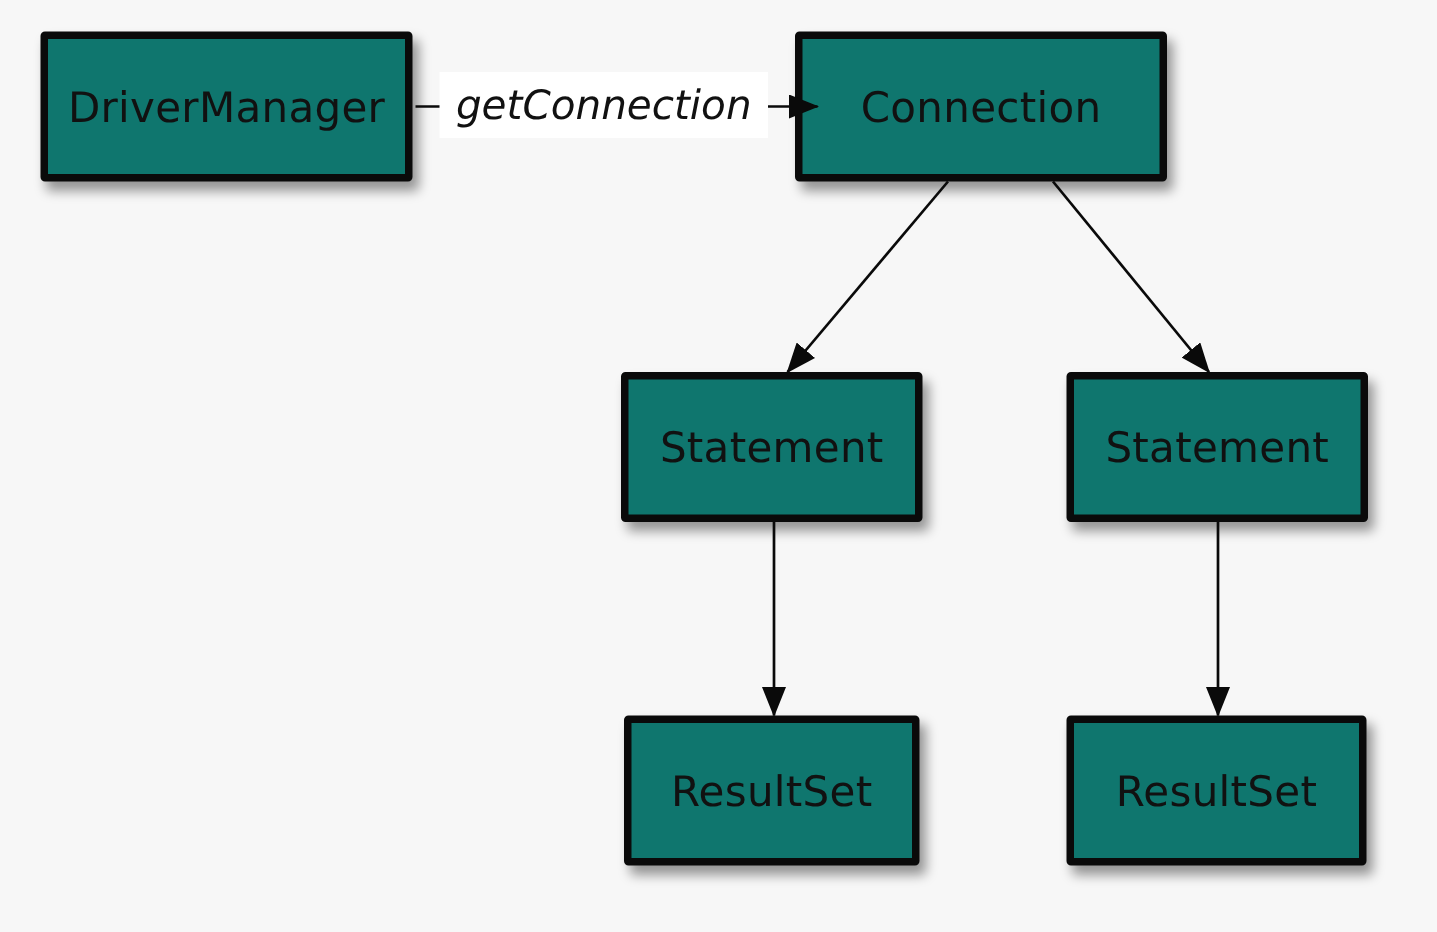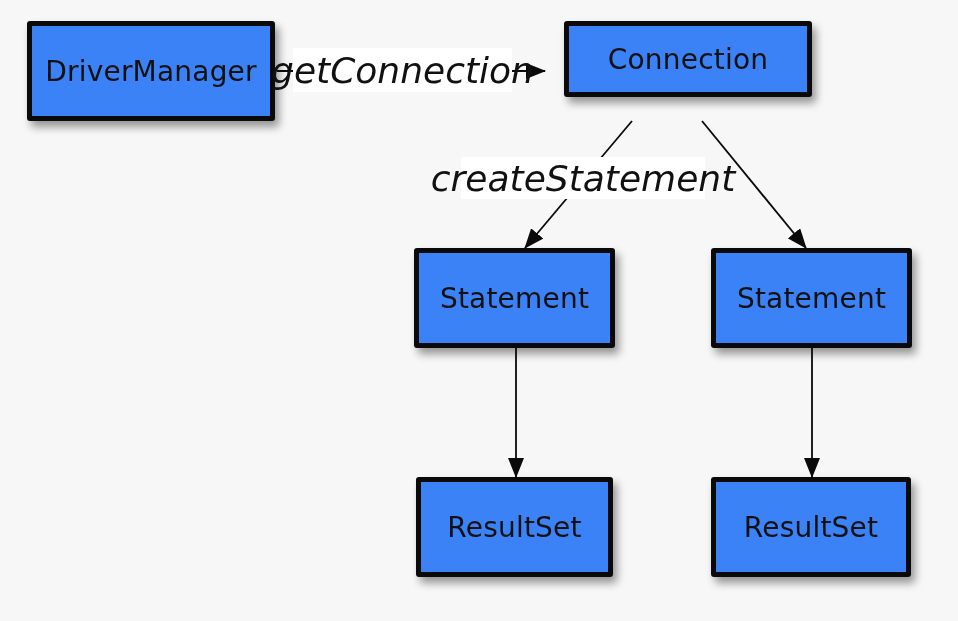--- a/index.html
+++ b/index.html
@@ -15,34 +15,34 @@
     font-family: "DejaVu Sans", "Liberation Sans", sans-serif;
   }
   .stage {
     position: absolute;
     left: 0; top: 0;
     width: 958px; height: 621px;
   }
   .node {
     position: absolute;
     box-sizing: border-box;
-    background: #3b82f6;
+    background: #0f766e;
     border: 5px solid #0a0a0a;
     border-radius: 3px;
     box-shadow: 4px 6px 8px rgba(0,0,0,0.40);
     display: flex;
     align-items: center;
     justify-content: center;
     font-size: 28px;
     color: #111111;
     letter-spacing: 0.2px;
     z-index: 1;
   }
   .node-drivermanager { left: 27px;  top: 21px;  width: 248px; height: 100px; }
-  .node-connection    { left: 564px; top: 21px;  width: 248px; height: 76px; }
+  .node-connection    { left: 530px; top: 21px;  width: 248px; height: 100px; }
   .node-statement-l   { left: 414px; top: 248px; width: 201px; height: 100px; }
   .node-statement-r   { left: 711px; top: 248px; width: 201px; height: 100px; }
   .node-resultset-l   { left: 416px; top: 477px; width: 197px; height: 100px; }
   .node-resultset-r   { left: 711px; top: 477px; width: 200px; height: 100px; }
 
   svg.connectors {
     position: absolute;
     left: 0; top: 0;
     z-index: 2;
     pointer-events: none;
@@ -55,21 +55,21 @@
     fill: #0a0a0a;
   }
 
   .edge-label {
     position: absolute;
     box-sizing: border-box;
     background: #ffffff;
     display: flex;
     align-items: center;
     justify-content: center;
-    font-size: 36px;
+    font-size: 27px;
     font-style: italic;
     color: #111111;
     z-index: 3;
     white-space: nowrap;
   }
   .label-getconnection   { left: 293px; top: 48px;  width: 219px; height: 44px; }
   .label-createstatement { left: 461px; top: 157px; width: 244px; height: 42px; }
   .label-executequery    { left: 407px; top: 391px; width: 222px; height: 38px; }
 </style>
 </head>
@@ -109,16 +109,15 @@
     </defs>
     <line x1="277" y1="71" x2="545" y2="71" marker-end="url(#arrow)"></line>
     <line x1="632" y1="121" x2="525" y2="248" marker-end="url(#arrow)"></line>
     <line x1="702" y1="121" x2="806" y2="248" marker-end="url(#arrow)"></line>
     <line x1="516" y1="348" x2="516" y2="477" marker-end="url(#arrow)"></line>
     <line x1="812" y1="348" x2="812" y2="477" marker-end="url(#arrow)"></line>
   </svg>
 
   <div class="edge-label label-getconnection">getConnection</div>
 
-  <div class="edge-label label-createstatement">createStatement</div>
 
 
 </div>
 
 </body></html>

